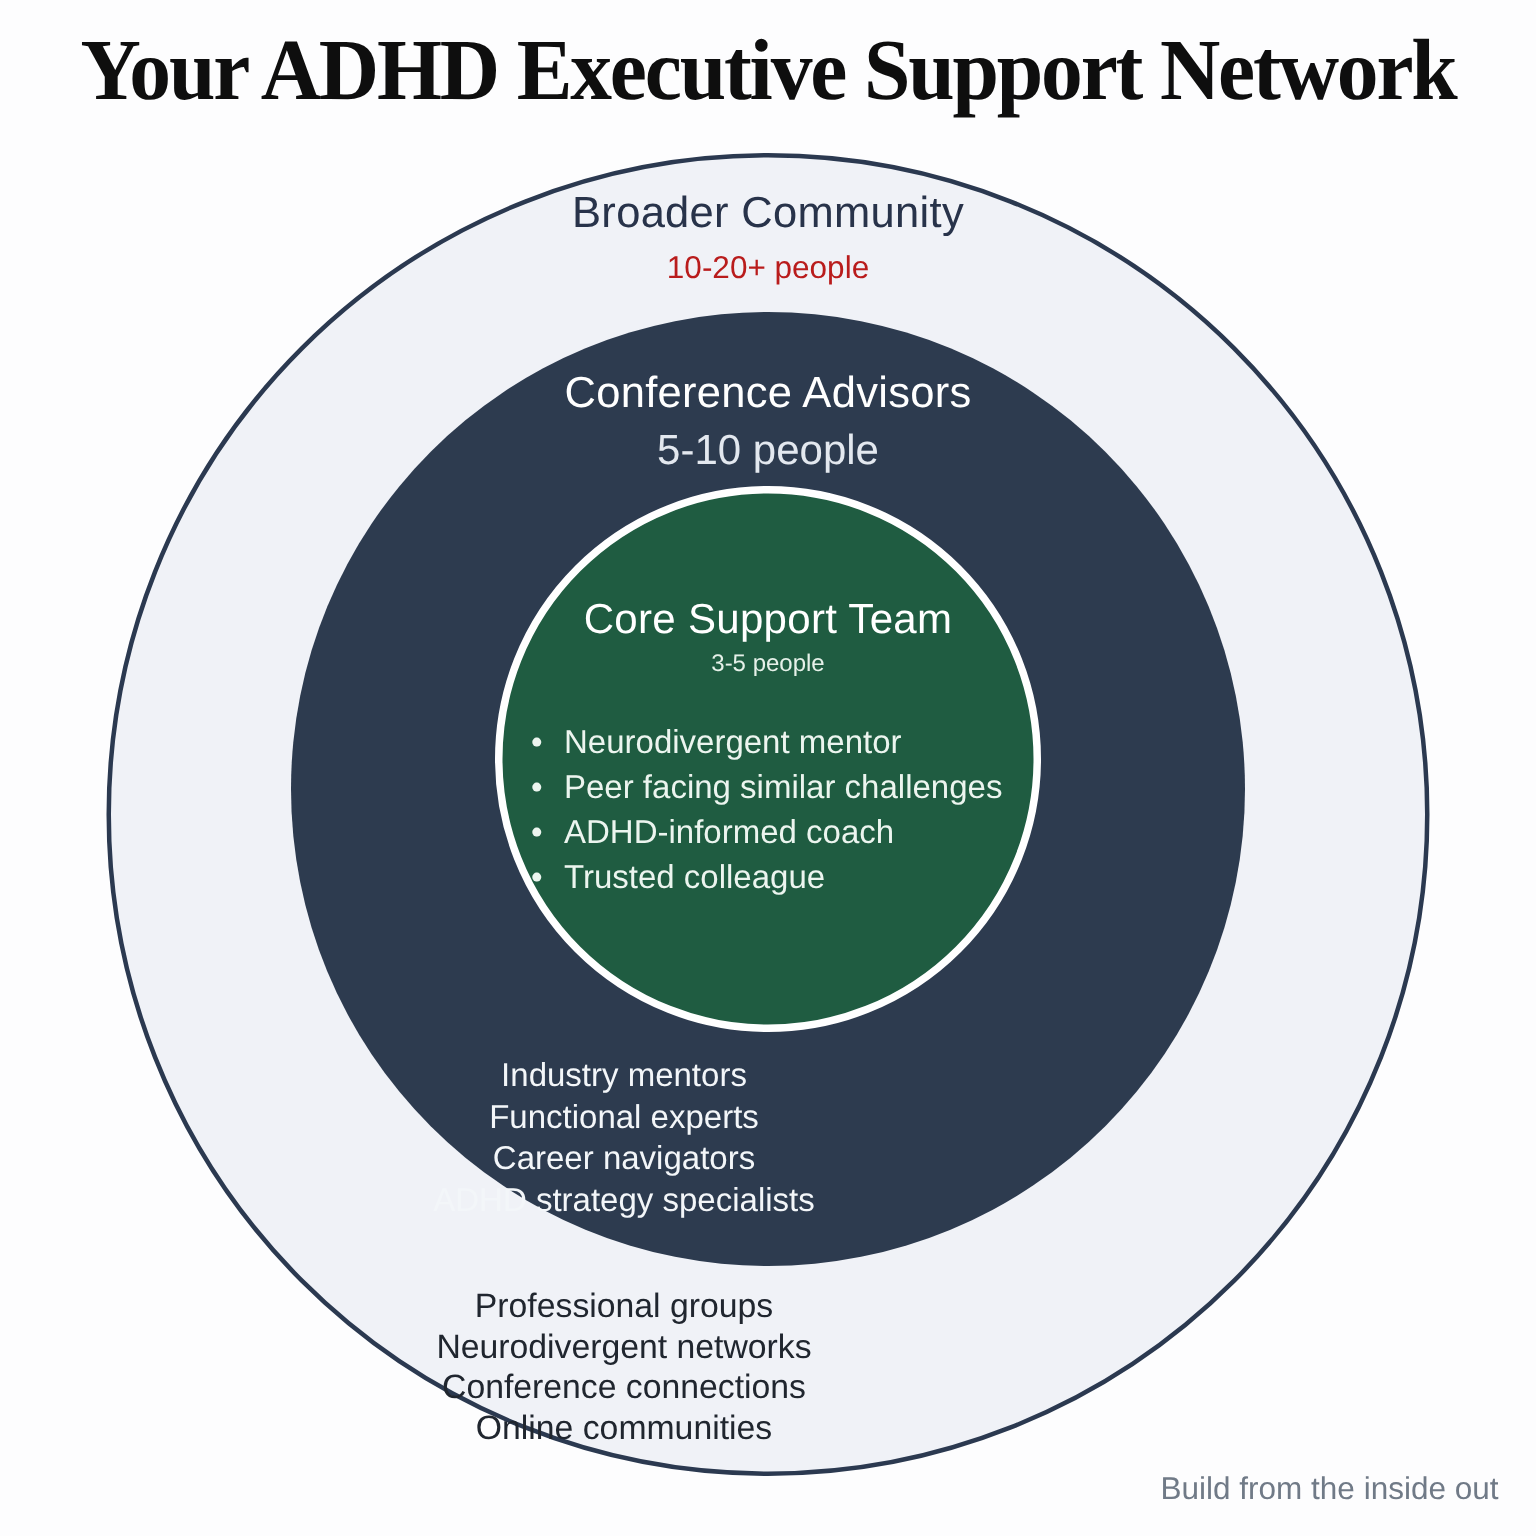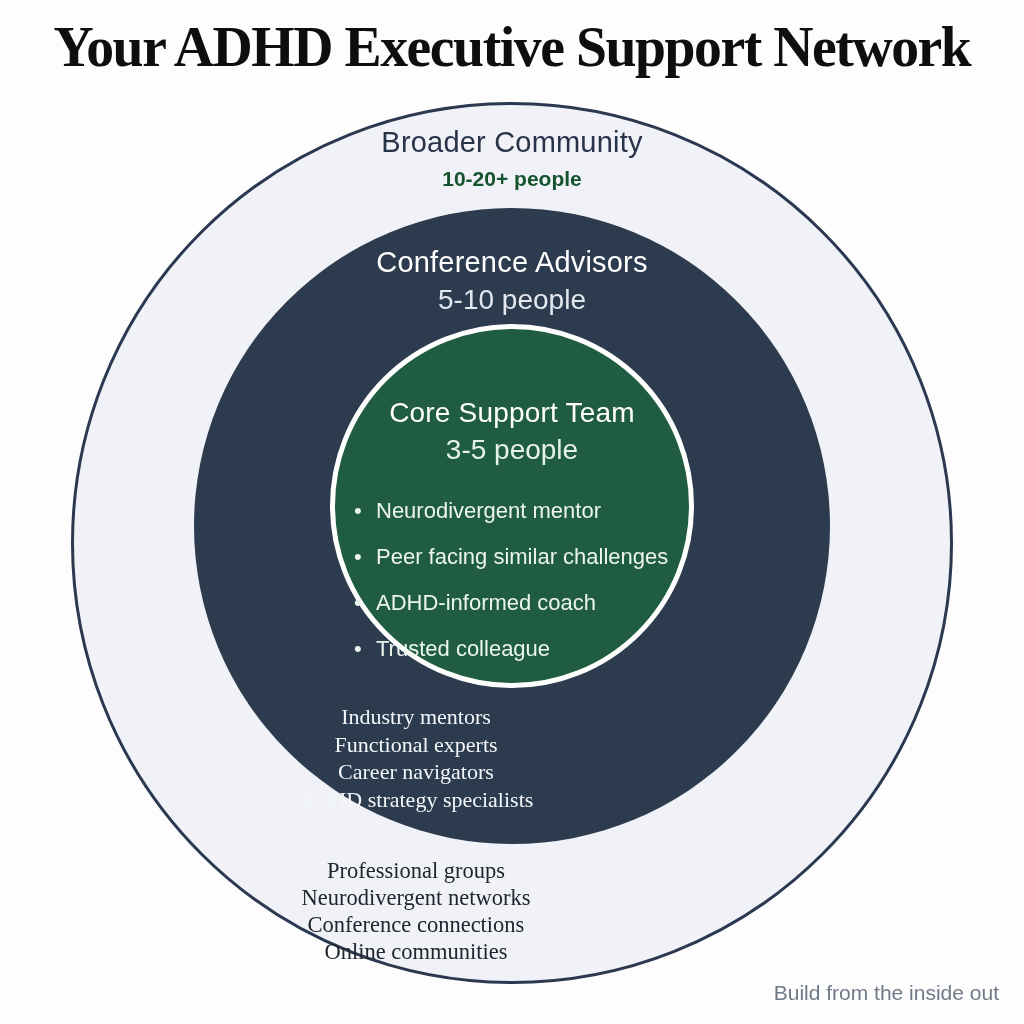--- a/index.html
+++ b/index.html
@@ -59,58 +59,57 @@
     border: 5px solid #ffffff;
   }
   .band {
     position: absolute;
     left: 0;
     width: 1024px;
     text-align: center;
   }
   .ring-label { font-weight: normal; }
   .outer-label   { top: 126px; font-size: 29px; color: #28334a; letter-spacing: 0.2px; }
-  .outer-sub     { top: 167px; font-size: 21px; color: #14532d; font-weight: bold; }
+  .outer-sub     { top: 167px; font-size: 21px; color: #b91c1c; }
   .middle-label  { top: 246px; font-size: 29px; color: #ffffff; letter-spacing: 0.2px; }
   .middle-sub    { top: 284px; font-size: 28px; color: #e3e8ef; }
   .core-label    { top: 397px; font-size: 28px; color: #ffffff; letter-spacing: 0.2px; }
-  .core-sub      { top: 434px; font-size: 28px; color: #e6f1e9; }
+  .core-sub      { top: 434px; font-size: 16px; color: #e6f1e9; }
 
   .core-bullets {
     position: absolute;
     left: 352px;
     top: 480px;
     width: 345px;
     margin: 0;
     padding: 0;
     list-style: none;
     font-size: 22px;
     line-height: 30px;
     color: #ecf5ef;
     text-align: left;
   }
-  .core-bullets li { padding-left: 24px; position: relative; margin-top: 16px; }
+  .core-bullets li { padding-left: 24px; position: relative; }
   .core-bullets li::before {
     content: "\2022";
     position: absolute;
     left: 2px;
     top: 0;
     font-size: 22px;
     color: #ecf5ef;
   }
 
   .ring-list {
     position: absolute;
     left: 0;
     width: 832px;
     margin: 0;
     padding: 0;
     list-style: none;
     text-align: center;
-    font-family: Liberation Serif, serif;
   }
   .middle-list {
     top: 703px;
     font-size: 22px;
     line-height: 27.5px;
     color: #f3f6f9;
   }
   .outer-list {
     top: 857px;
     font-size: 22.5px;

